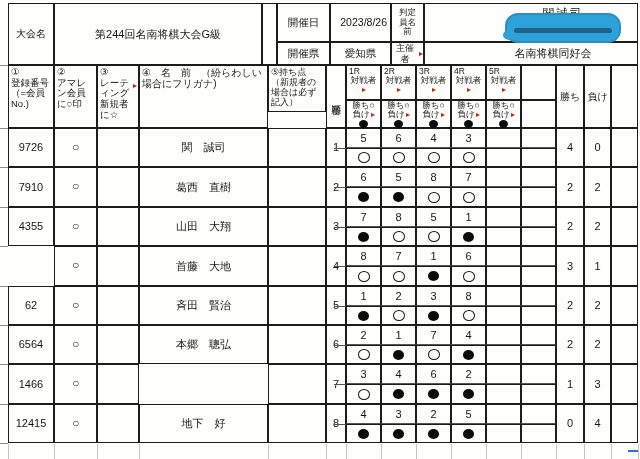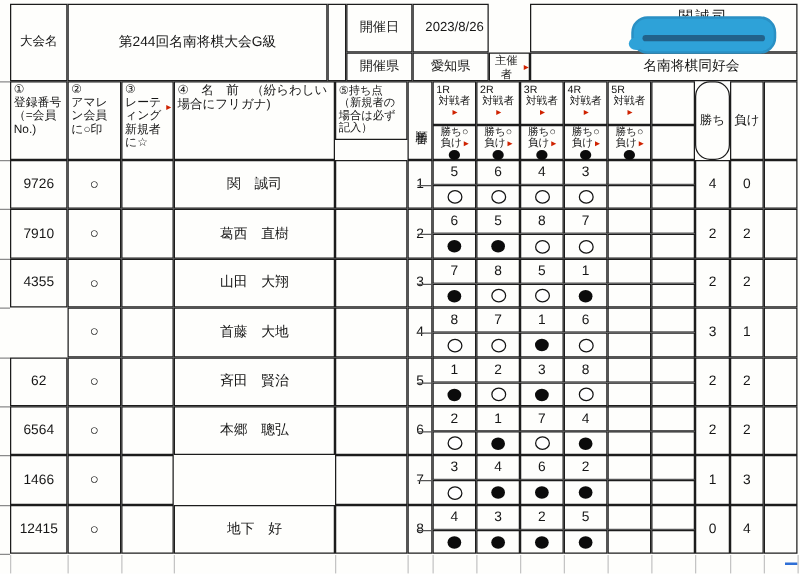--- a/index.html
+++ b/index.html
@@ -36,20 +36,21 @@
 <body>
 
 <div id="sheet">
 
   <div class="cell" style="left:8px;top:3px;width:46px;height:62px;font-size:10px;">大会名</div>
   <div class="cell" style="left:54px;top:3px;width:208px;height:62px;font-size:11px;">第244回名南将棋大会G級</div>
   <div class="cell" style="left:262px;top:3px;width:15px;height:62px;"></div>
 
   <div class="cell" style="left:277px;top:3px;width:53px;height:39px;font-size:10.5px;">開催日</div>
   <div class="cell num-right" style="left:330px;top:3px;width:61px;height:39px;font-size:10.5px;">2023/8/26</div>
+  <div class="cell" style="left:391px;top:3px;width:33px;height:39px;font-size:8.5px;line-height:1.1;padding:0 4px;">判定員名前</div>
   <div class="cell" style="left:424px;top:3px;width:214px;height:39px;"></div>
 
   <div class="cell" style="left:330px;top:42px;width:61px;height:23px;font-size:10.5px;">愛知県</div>
   <div class="cell" style="left:277px;top:42px;width:53px;height:23px;font-size:10.5px;">開催県</div>
   <div class="cell" style="left:391px;top:42px;width:33px;height:23px;font-size:9px;padding:0;">
       <span>主催者</span>
       <span class="mk"></span>
     </div>
   <div class="cell" style="left:424px;top:42px;width:214px;height:23px;font-size:11px;">
       <span style="margin-left:44px;">名南将棋同好会</span>
@@ -67,21 +68,21 @@
 アマレン会員に○印</div>
   <div class="cell hdr" style="left:97px;top:65px;width:42px;height:63px;">③
 レーティング新規者に☆</div>
   <span class="mk" style="position:absolute;left:132px;top:84px;z-index:1;"></span>
   <div class="cell hdr" style="left:139px;top:65px;width:129px;height:63px;font-size:10px;">④　名　前　（紛らわしい場合にフリガナ)</div>
   <div class="cell hdr" style="left:268px;top:65px;width:58px;height:47px;font-size:9px;">⑤持ち点（新規者の場合は必ず記入）</div>
   <div class="cell" style="left:326px;top:65px;width:20px;height:63px;">
       <span class="vert">順番</span>
     </div>
 
-  <div class="cell" style="left:556px;top:65px;width:28px;height:63px;font-size:10px;border-radius:12px;">勝ち</div>
+  <div class="cell" style="left:556px;top:65px;width:28px;height:63px;font-size:10px;">勝ち</div>
   <div class="cell" style="left:584px;top:65px;width:27px;height:63px;font-size:10px;white-space:pre-line;">負け</div>
   <div class="cell" style="left:611px;top:65px;width:27px;height:63px;"></div>
 
   <div id="corner-mark"></div>
 <div class="cell rh-top" style="left: 346px; top: 65px; width: 35px; height: 35px;">
       <div class="rh-label">1R</div>
       <div style="text-align: center;">対戦者<span class="mk"></span></div>
     </div>
     <div class="cell rh-bot" style="left: 346px; top: 100px; width: 35px; height: 28px;">
       <div>勝ち○</div>

